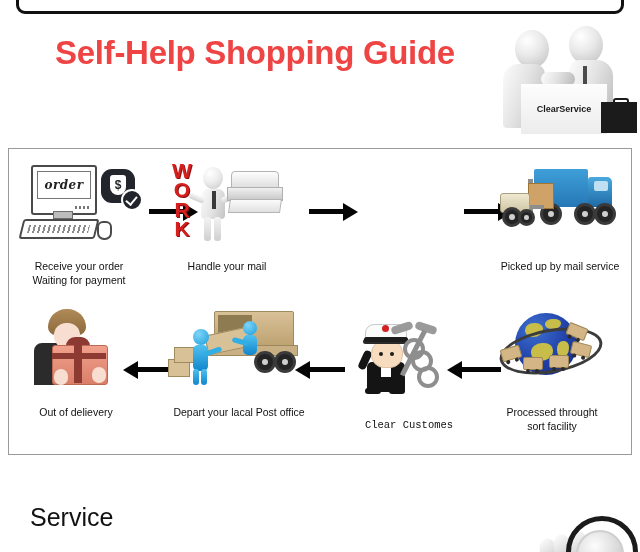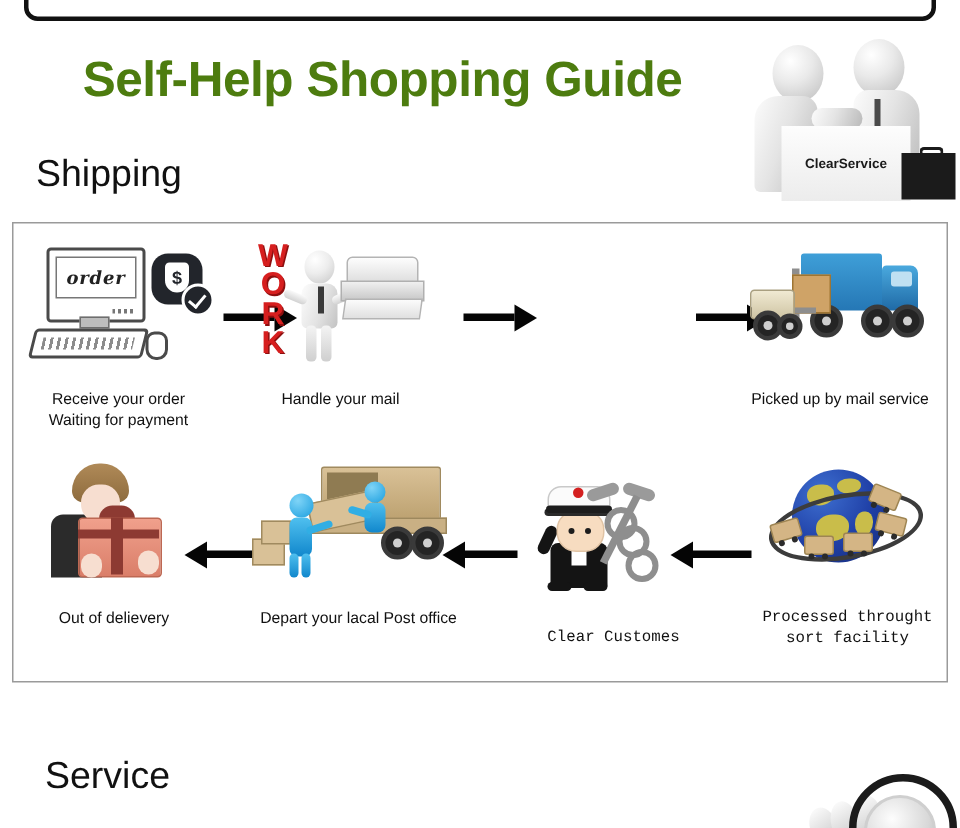--- a/index.html
+++ b/index.html
@@ -12,21 +12,21 @@
 
   
   .top-box{
     position:absolute;left:16px;top:-30px;width:608px;height:44px;
     border:3px solid #111;border-radius:9px;background:#fff;box-sizing:border-box;
   }
 
   
   .title{
     position:absolute;left:0;top:34px;width:510px;text-align:center;
-    font-size:33px;font-weight:bold;letter-spacing:-0.3px;color:#4d7c0f;
+    font-size:33px;font-weight:bold;letter-spacing:-0.3px;color:#ef4444;
     white-space:nowrap;
   }
 
   
   .sec-head{
     position:absolute;font-size:25px;font-weight:normal;color:#111;
   }
   #shipping-head{left:24px;top:102px;}
   #service-head{left:30px;top:503px;}
 
@@ -226,21 +226,20 @@
     <div class="hs-body" style="left:44px;top:50px;width:34px;height:14px;border-radius:7px;"></div>
     <div class="fig-tie" style="left:86px;top:44px;height:22px;background:#4a4a4a;"></div>
     <div class="hs-sign">
       <span>Clear</span>
         <br>
       <span>Service</span>
     </div>
     <div class="briefcase"></div>
   </div>
 
-  <div class="sec-head" id="shipping-head">Shipping</div>
 
   <div class="ship-panel">
 
     <div class="step" style="left:4px;top:14px;width:132px;">
       <div class="art" style="width:124px;height:80px;">
         <div class="monitor">
           <div class="screen">order</div>
           <div class="vent"></div>
         </div>
         <div class="mon-stand"></div>
@@ -400,21 +399,21 @@
         </div>
       </div>
       <div class="cap">Clear Customes</div>
     </div>
 
     <div class="arrow" style="left:452px;top:218px;width:52px;">
       <div class="shaft" style="left:0;width:40px;"></div>
         <div class="headL" style="left:-14px;"></div>
     </div>
 
-    <div class="step" style="left:491px;top:158px;width:130px;font-family:Liberation Mono, monospace;">
+    <div class="step" style="left:478px;top:158px;width:130px;">
       <div class="art" style="width:110px;height:82px;">
         <div class="globe-big">
           <div class="land" style="left:10px;top:10px;width:18px;height:14px;"></div>
           <div class="land" style="left:30px;top:6px;width:16px;height:10px;"></div>
           <div class="land" style="left:16px;top:30px;width:22px;height:18px;"></div>
           <div class="land" style="left:42px;top:28px;width:12px;height:16px;"></div>
         </div>
         <div class="orbit"></div>
         <div class="mini-truck" style="left:4px;top:40px;transform:rotate(-16deg);"></div>
         <div class="mini-truck" style="left:26px;top:50px;"></div>

